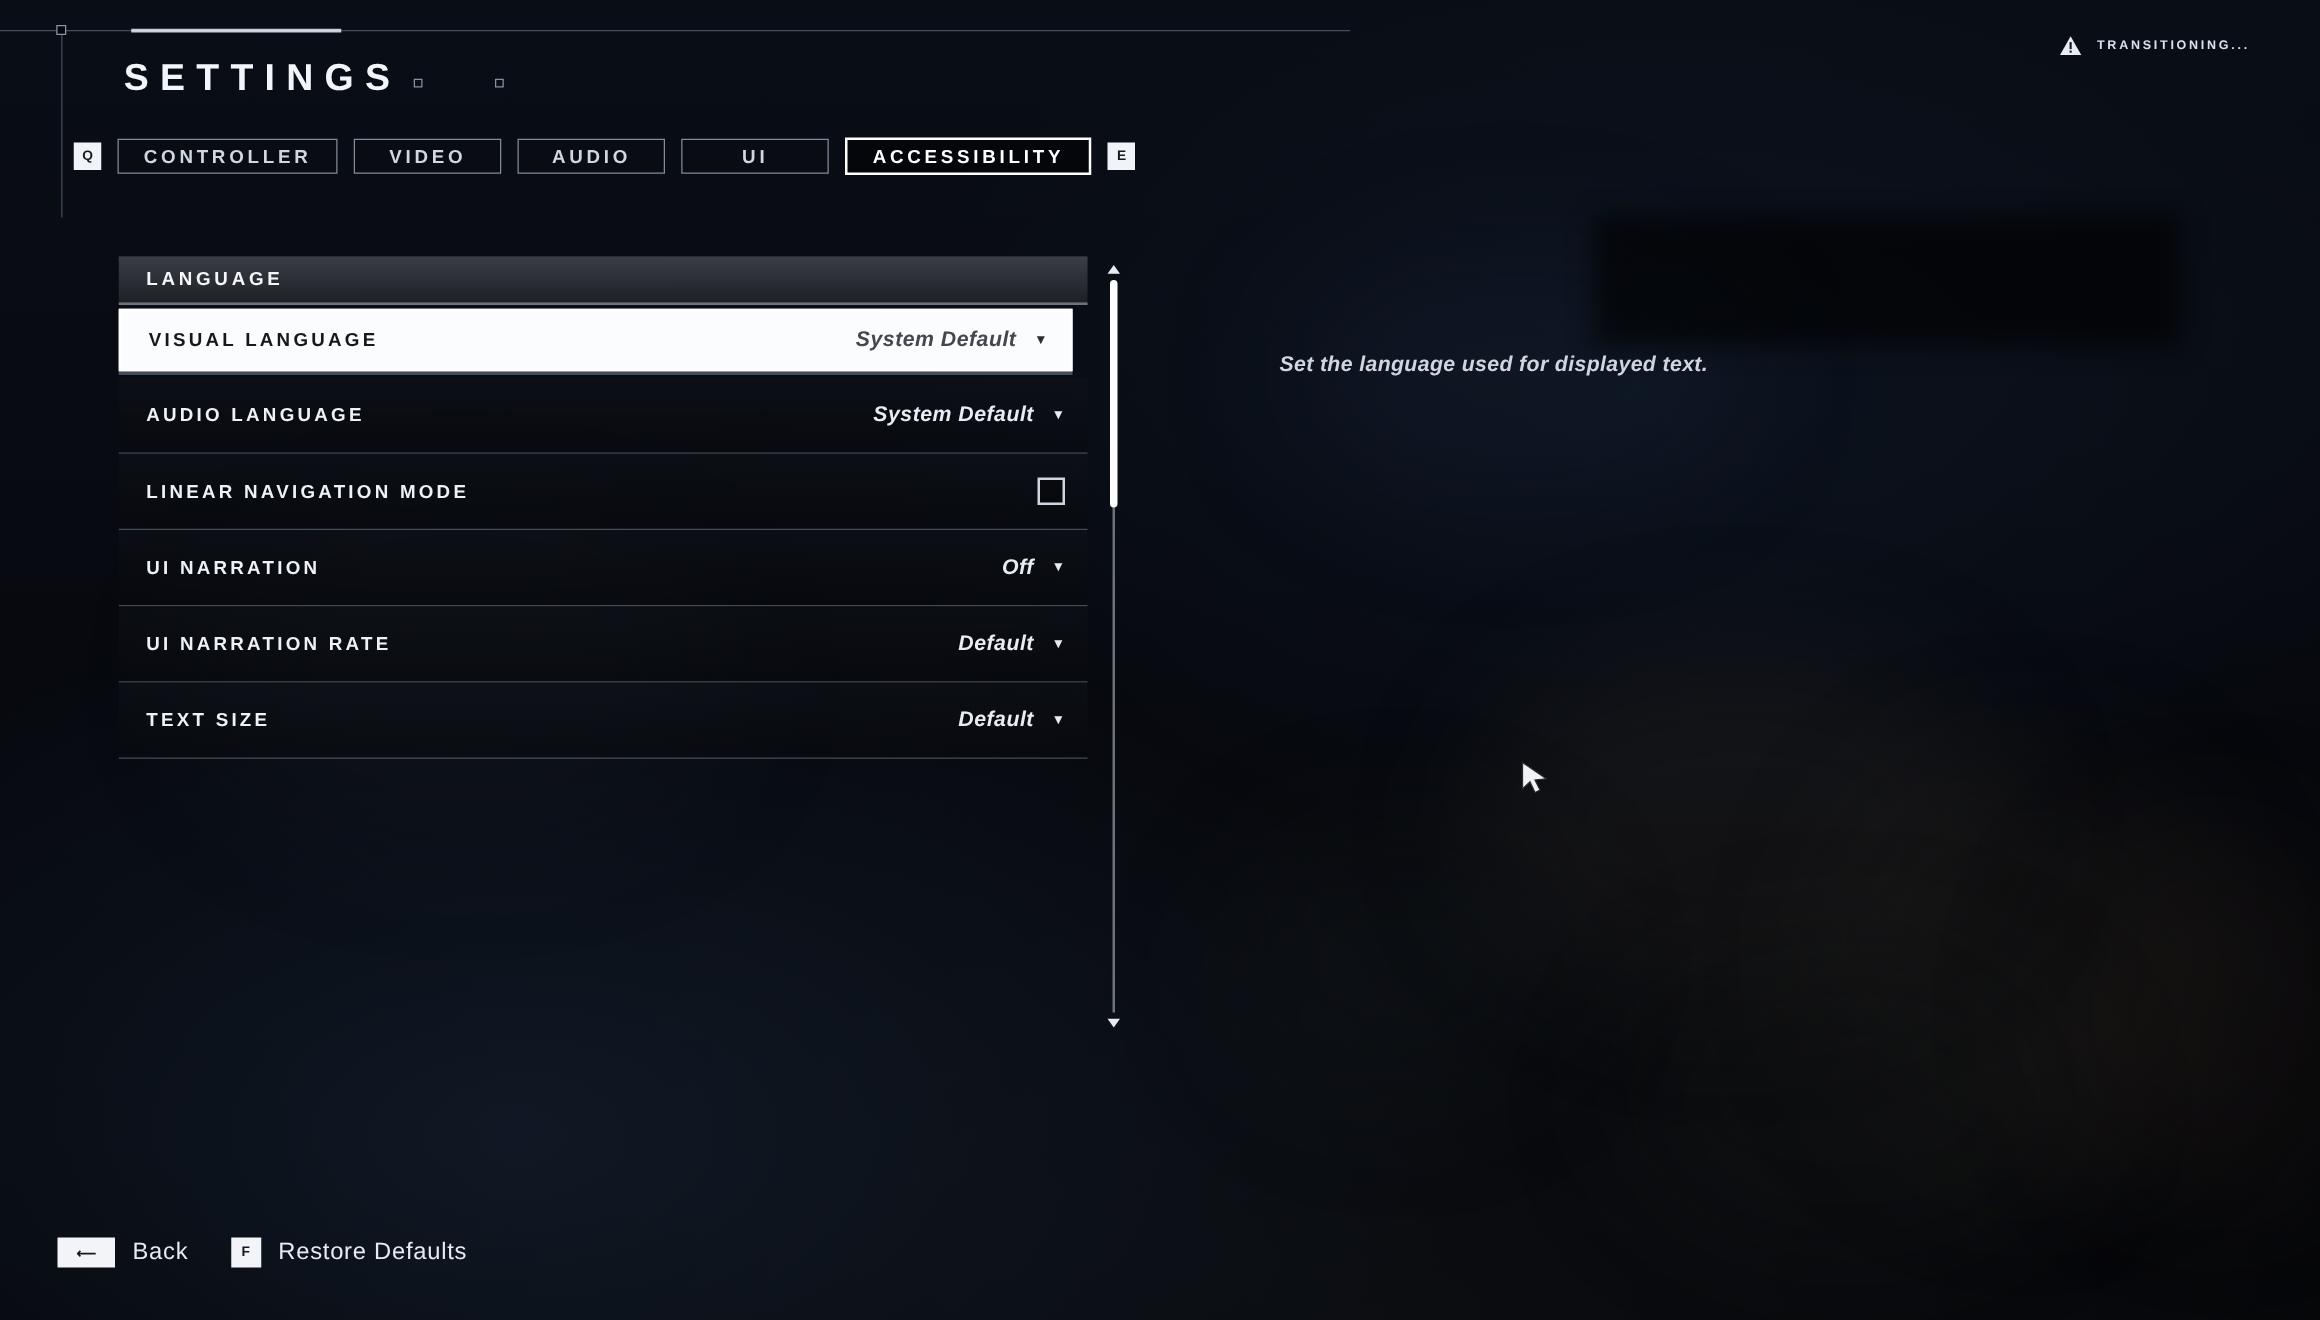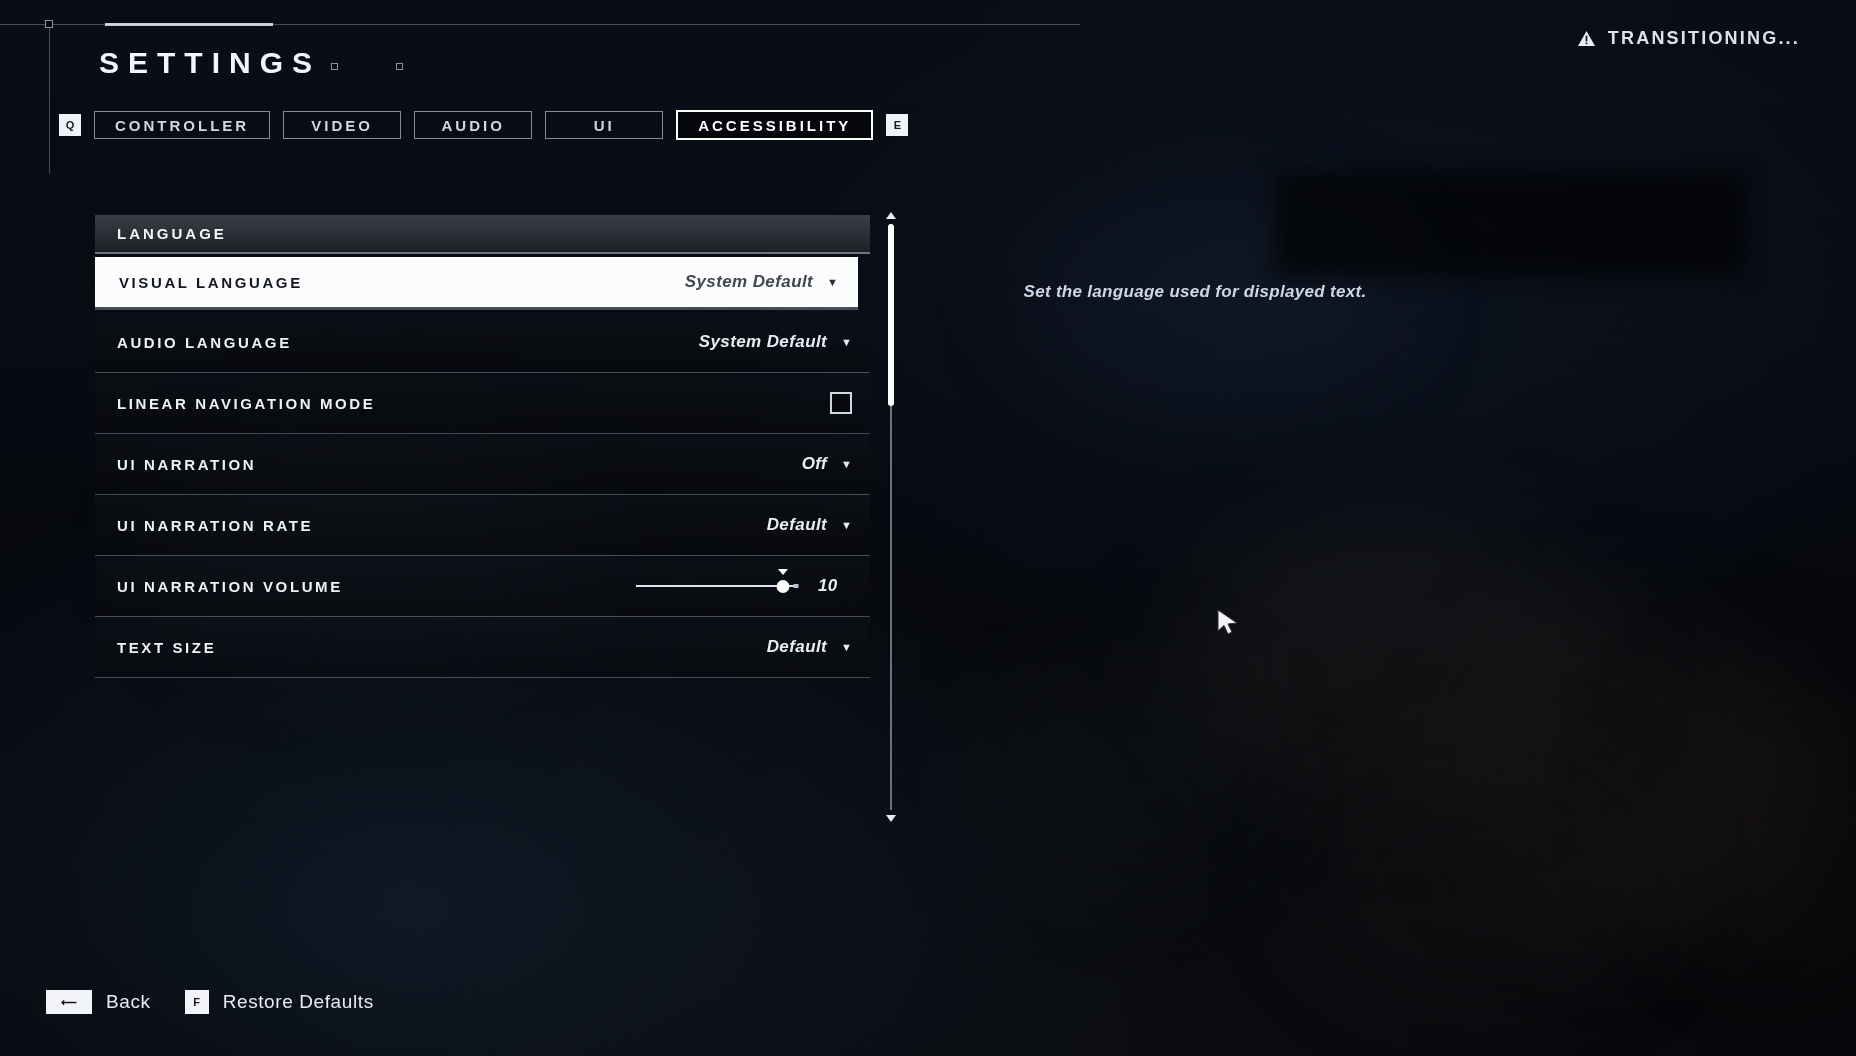--- a/index.html
+++ b/index.html
@@ -57,21 +57,21 @@
   .title-dot{position:absolute;width:7px;height:7px;border:1px solid rgba(168,180,198,.8);}
   .td1{left:331px;top:63px;}
   .td2{left:396px;top:63px;}
 
   
   .transitioning{
     position:absolute;right:56px;top:28px;display:flex;align-items:center;gap:12px;
   }
   .tri-icon{width:19px;height:17px;display:block;}
   .transitioning span{
-    font-size:18px;letter-spacing:2.2px;font-weight:700;color:#dbe2ec;
+    font-size:10px;letter-spacing:2.2px;font-weight:700;color:#dbe2ec;
   }
 
   
   .tabrow{position:absolute;left:59px;top:110px;display:flex;align-items:center;gap:13px;}
   .kbadge{
     width:22px;height:22px;background:#f0f3f7;color:#16181c;
     font-size:11px;font-weight:700;display:flex;align-items:center;justify-content:center;
     flex:0 0 auto;
   }
   .tab{
@@ -79,21 +79,21 @@
     display:flex;align-items:center;justify-content:center;
     padding:13px 20px;min-width:118px;
     font-size:15px;letter-spacing:3px;font-weight:700;color:#cfd7e2;
     background:rgba(10,13,19,.55);
   }
   .tab.active{
     border:2px solid #ffffff;color:#ffffff;background:rgba(4,6,10,.85);
   }
 
   
-  .panel{position:absolute;left:95px;top:215px;width:775px;}
+  .panel{position:absolute;left:95px;top:205px;width:775px;}
   .section-head{
     height:39px;display:flex;align-items:center;padding-left:22px;
     background:linear-gradient(180deg,#3b3f45 0%, #2a2d33 55%, #1d2025 100%);
     font-size:15px;letter-spacing:3px;font-weight:700;color:#f4f6f9;
     border-bottom:2px solid rgba(150,160,175,.55);
   }
   .row{
     position:relative;height:61px;display:flex;align-items:center;
     padding:0 18px 0 22px;
     border-bottom:1px solid rgba(138,150,168,.45);
@@ -263,32 +263,20 @@
     </div>
 
     <div class="row">
       <div class="label">UI NARRATION RATE</div>
       <div class="ctrl">
         <div class="val">Default</div>
         <div class="caret">▼</div>
       </div>
     </div>
 
-    <div class="row">
-      <div class="label">UI NARRATION VOLUME</div>
-      <div class="ctrl">
-        <div class="slider">
-          <div class="track"></div>
-          <div class="tick" style="left:100%"></div>
-          <div class="marker" style="left: 92%;"></div>
-          <div class="thumb" style="left: 92%;"></div>
-        </div>
-        <div class="val num">10</div>
-      </div>
-    </div>
 
     <div class="row">
       <div class="label">TEXT SIZE</div>
       <div class="ctrl">
         <div class="val">Default</div>
         <div class="caret">▼</div>
       </div>
     </div>
 
 

